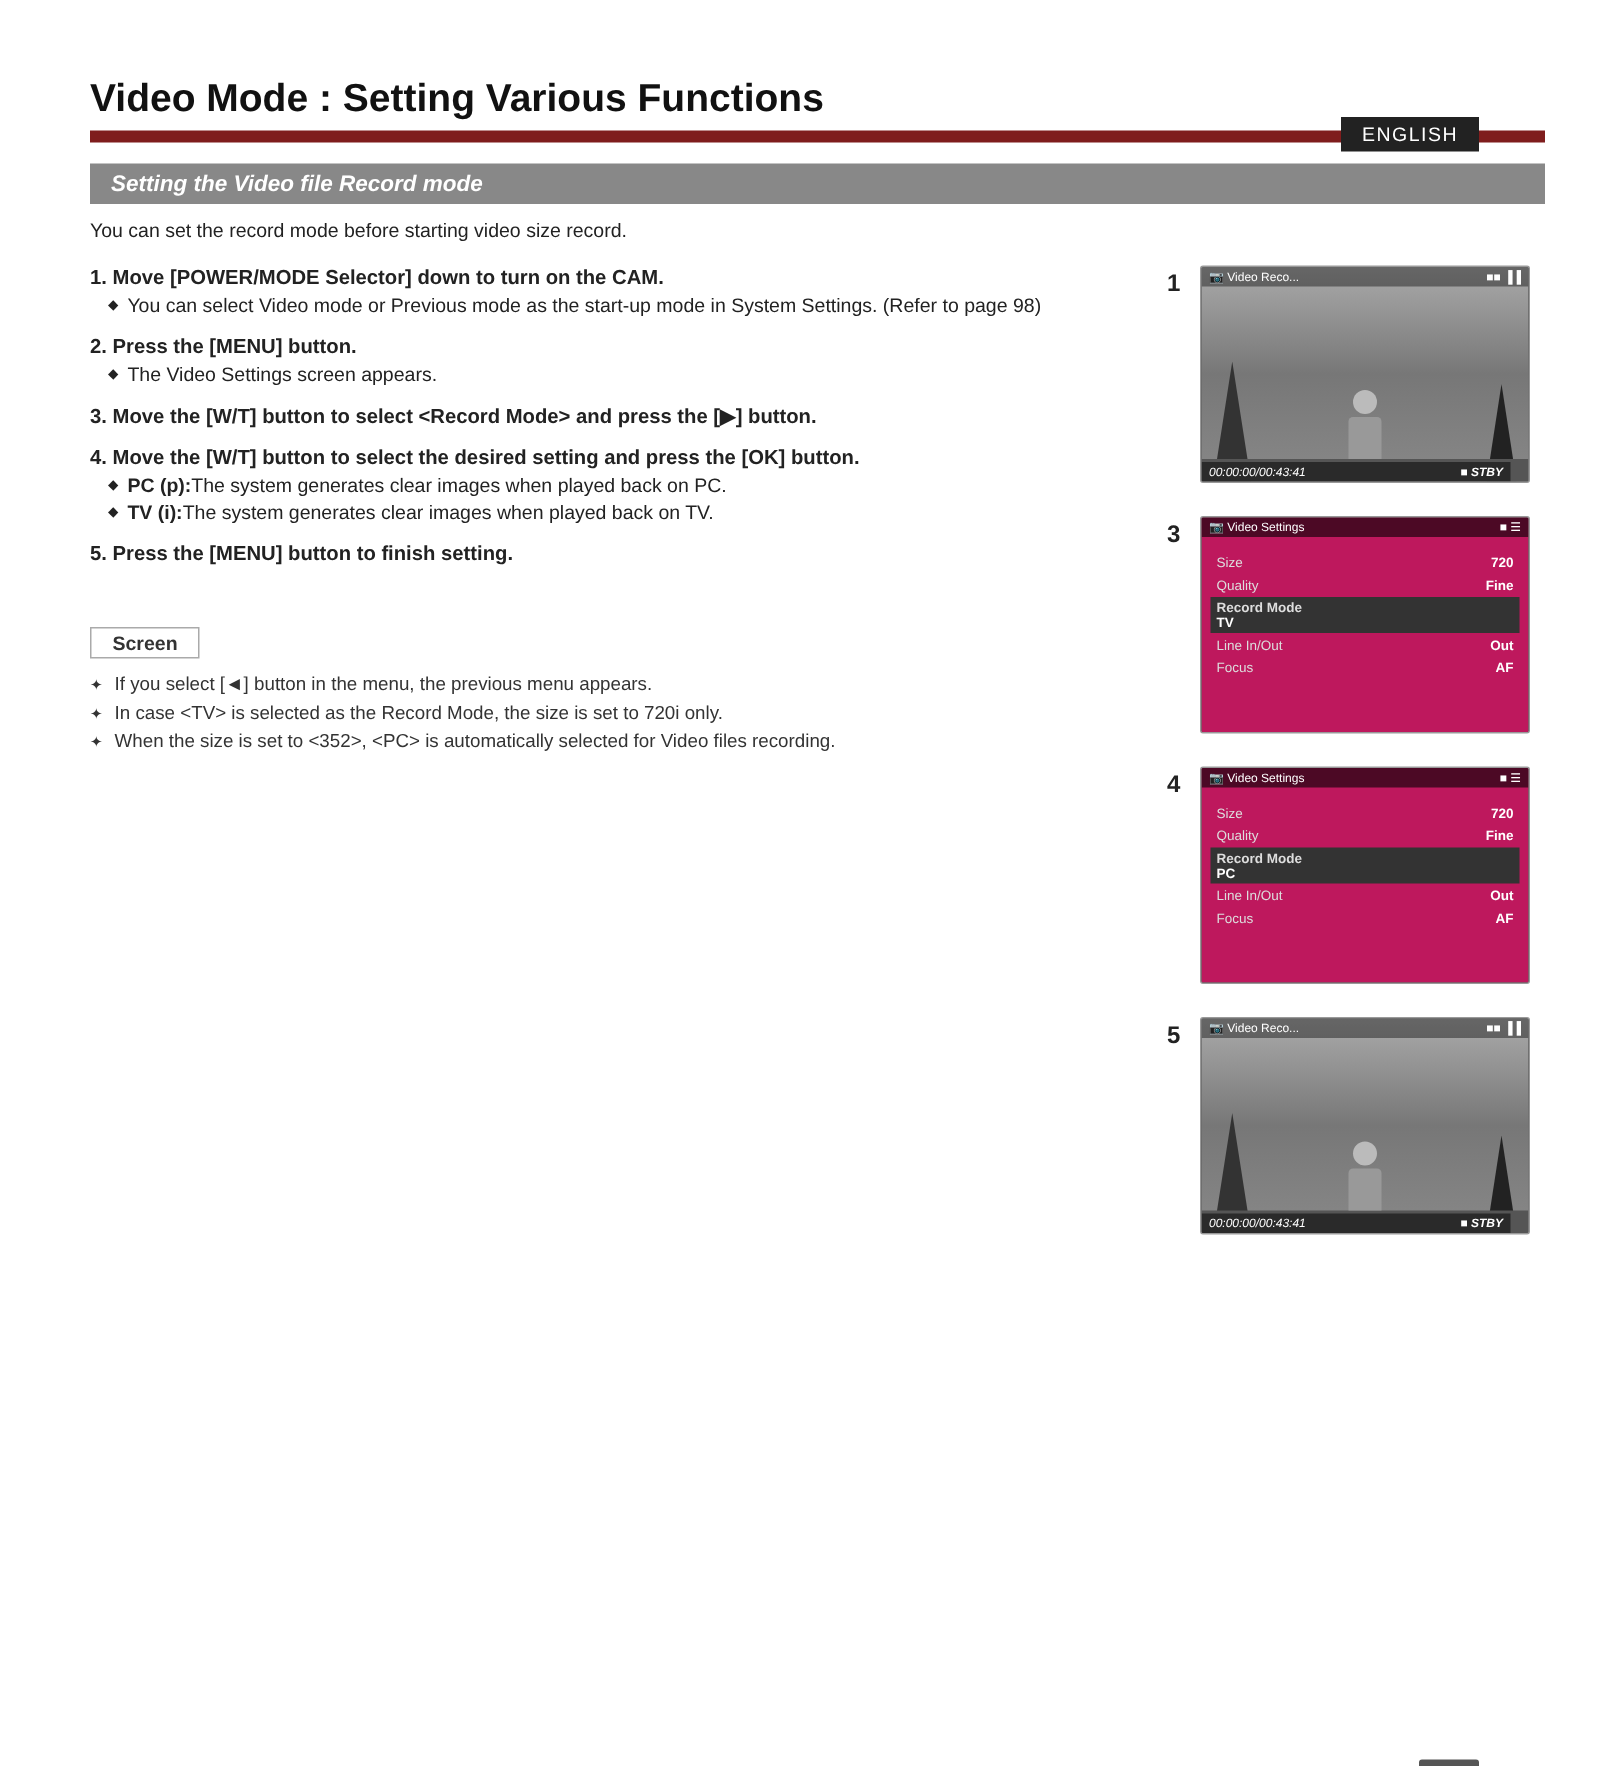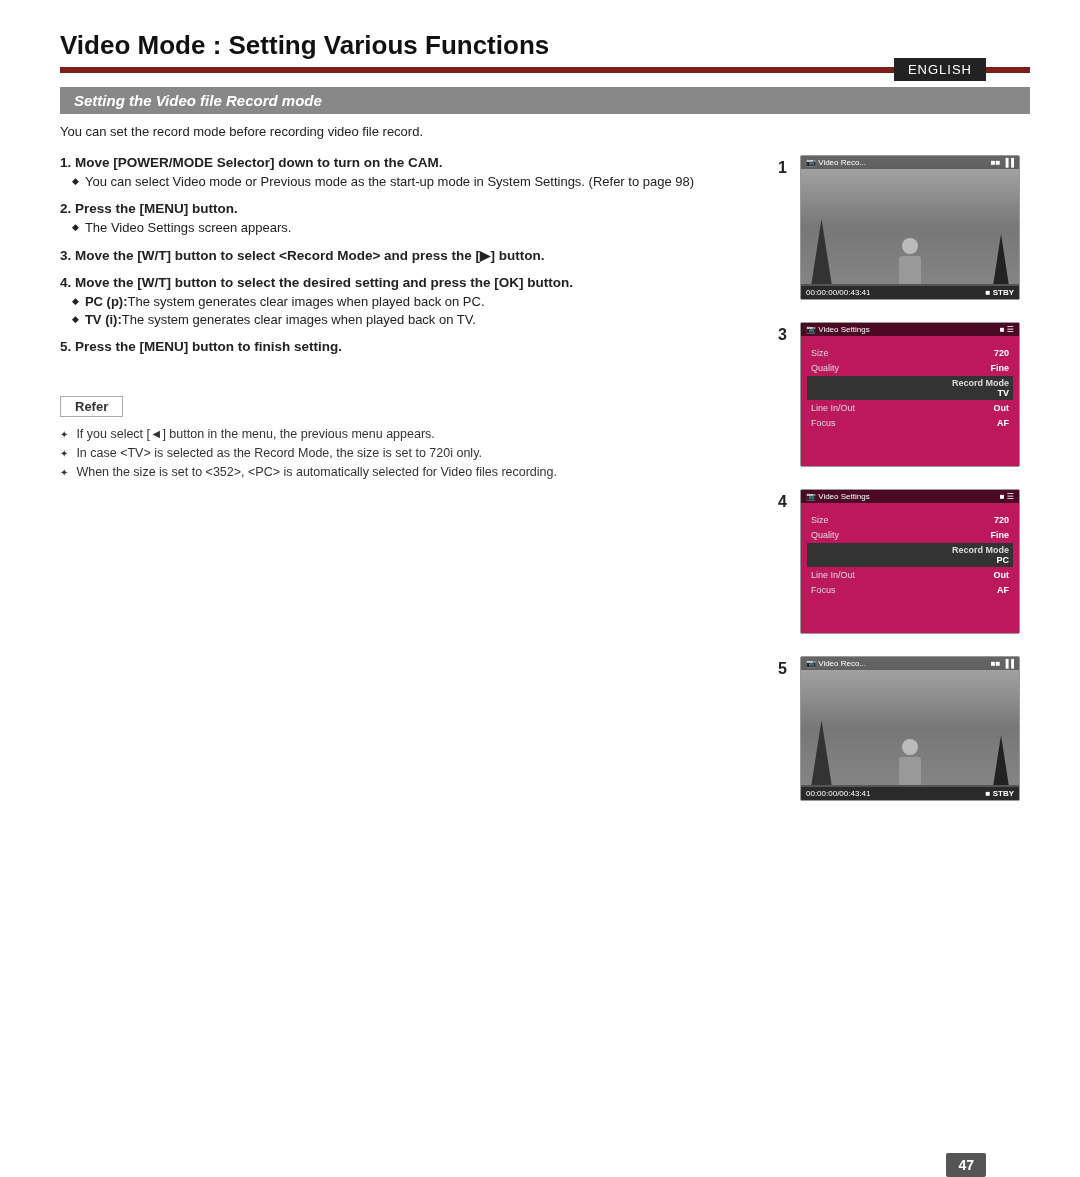--- a/index.html
+++ b/index.html
@@ -23,23 +23,24 @@
       font-weight: normal;
       font-size: 13px;
       padding: 4px 14px;
       letter-spacing: 1px;
     }
 
     .page-title {
       font-size: 26px;
       font-weight: bold;
       color: #111;
-      border-bottom: 6px solid #7f1d1d;
+      border-bottom: 8px solid #7f1d1d;
       padding-bottom: 6px;
       margin-bottom: 14px;
+      margin-top: 20px;
     }
 
     .section-header {
       background: #888;
       color: #fff;
       font-style: italic;
       font-weight: bold;
       font-size: 15px;
       padding: 5px 14px;
       margin-bottom: 10px;
@@ -146,45 +147,45 @@
       padding: 2px 5px;
       display: flex;
       justify-content: space-between;
       align-items: center;
     }
 
     .screen-bottom-bar {
       position: absolute;
       bottom: 0;
       left: 0;
-      right: 0;
+      right: 12px;
       background: rgba(0,0,0,0.5);
       color: #fff;
       font-size: 8px;
       padding: 2px 5px;
       display: flex;
       justify-content: space-between;
+      font-style: italic;
     }
 
     .stby-text {
       font-size: 8px;
       font-weight: bold;
       color: #fff;
     }
 
     
     .menu-screen {
       background: #be185d;
     }
 
     .menu-screen-content {
       padding: 4px 6px;
       width: 100%;
       height: 100%;
-      text-align: right;
     }
 
     .menu-row {
       display: flex;
       justify-content: space-between;
       font-size: 9px;
       color: #fff;
       padding: 2px 4px;
       margin-bottom: 1px;
     }
@@ -321,21 +322,21 @@
 <body>
 
 <div style="position:relative; min-height:1177px;">
 
   <div class="english-badge">ENGLISH</div>
 
   <div class="page-title">Video Mode : Setting Various Functions</div>
 
   <div class="section-header">Setting the Video file Record mode</div>
 
-  <div class="intro-text">You can set the record mode before recording video file record.</div>
+  <div class="intro-text">You can set the record mode before starting video size record.</div>
 
   <div class="main-layout">
 
     <div class="content-col">
 
       <div class="step">
         <div class="step-title">1. Move [POWER/MODE Selector] down to turn on the CAM.</div>
         <div class="bullet">You can select Video mode or Previous mode as the start-up mode in System Settings. (Refer to page 98)</div>
       </div>
 
@@ -354,21 +355,21 @@
         <div class="bullet"><strong>TV (i):</strong> The system generates clear images when played back on TV.</div>
       </div>
 
       <div class="step">
         <div class="step-title">5. Press the [MENU] button to finish setting.</div>
       </div>
 
       <div style="height:30px;"></div>
 
       <div>
-        <div class="notes-box">Refer</div>
+        <div class="notes-box">Screen</div>
         <div class="note-item">If you select [◄] button in the menu, the previous menu appears.</div>
         <div class="note-item">In case &lt;TV&gt; is selected as the Record Mode, the size is set to 720i only.</div>
         <div class="note-item">When the size is set to &lt;352&gt;, &lt;PC&gt; is automatically selected for Video files recording.</div>
       </div>
 
     </div>
 
     <div class="screenshots-col">
 
       <div class="screen-wrapper">

